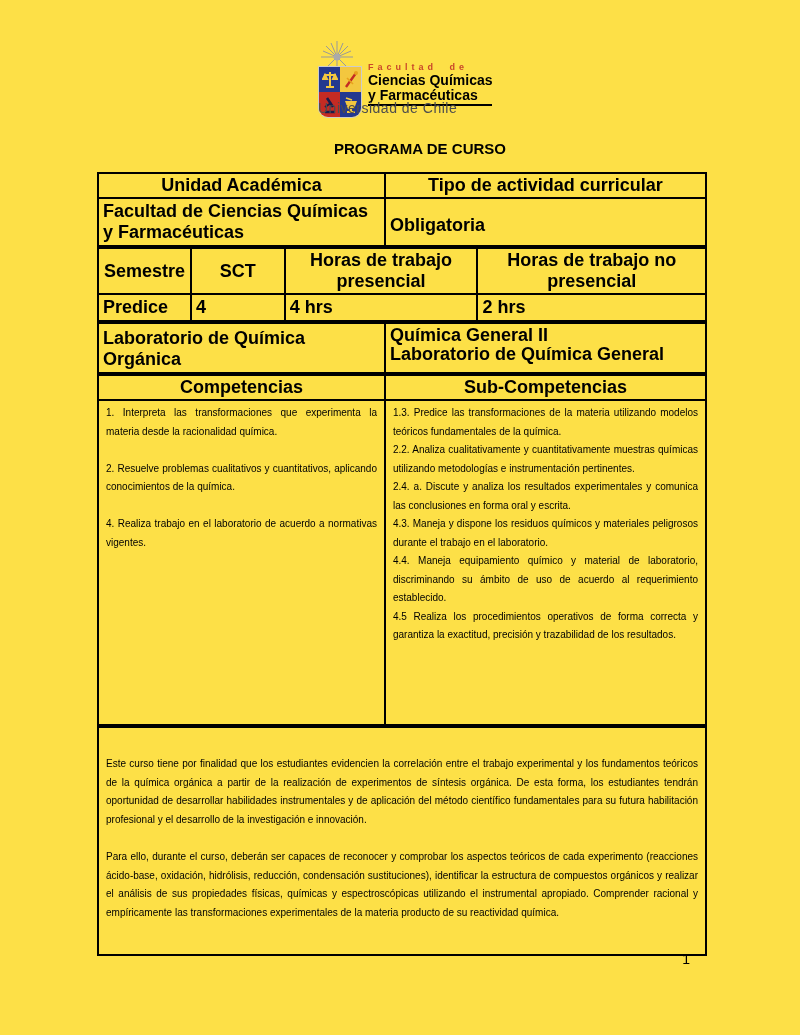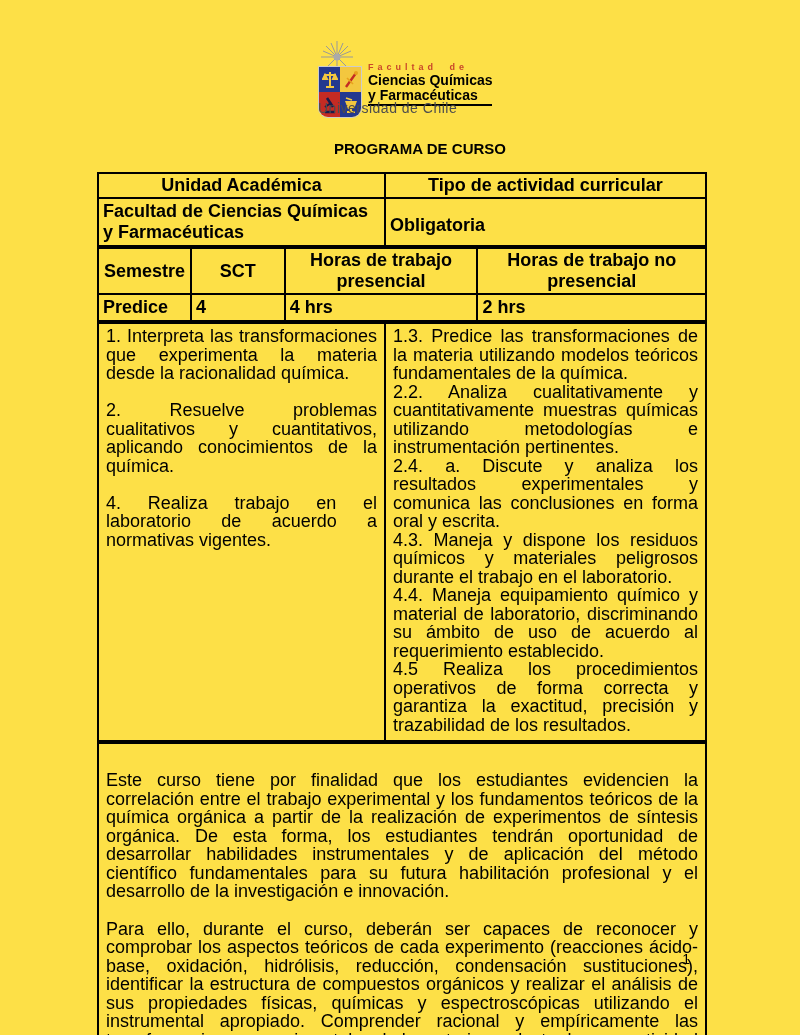--- a/index.html
+++ b/index.html
@@ -54,21 +54,21 @@
   td {
     border: 2px solid #000;
     font-size: 18px;
     vertical-align: middle;
   }
   td.hd { font-weight: bold; text-align: center; padding: 1px 4px; height: 20px; }
   td.val { font-weight: bold; text-align: left; padding: 2px 4px; }
   td.body-cell {
     vertical-align: top; text-align: justify;
     padding: 3px 7px 6px 7px;
-    font-size: 18px; line-height: 18.5px;
+    font-size: 10px; line-height: 18.5px;
   }
   .col-left { width: 47.2%; }
   .col-right { width: 52.8%; }
   .comp-p { margin-bottom: 18.5px; }
   .comp-p:last-child { margin-bottom: 16px; }
   .sub-p { margin: 0; }
   .cell-line { line-height: 19px; }
   .competencias-content { height: 325px; }
   .proposito-cell { height: 228px; font-size: 14.8px; line-height: 19px; }
   .proposito-cell .para1 { margin-bottom: 19px; margin-top: 24px; }
@@ -187,29 +187,40 @@
       </tr>
     </tbody>
       </table>
 
     <table>
       <colgroup>
           <col class="col-left">
           <col class="col-right">
         </colgroup>
       <tbody>
+      <tr>
+        <td class="val" style="height:40px; vertical-align:top; padding-top:4px;">Laboratorio de Química Orgánica</td>
+        <td class="val" style="vertical-align:top; padding-top:2px;">
+          <div class="cell-line">Química General II</div>
+          <div class="cell-line">Laboratorio de Química General</div>
+        </td>
+      </tr>
     </tbody>
       </table>
 
     <table>
       <colgroup>
           <col class="col-left">
           <col class="col-right">
         </colgroup>
       <tbody>
+          <tr>
+        <td class="hd">Competencias</td>
+        <td class="hd">Sub-Competencias</td>
+      </tr>
       <tr>
         <td class="body-cell competencias-content">
           <p class="comp-p">1. Interpreta las transformaciones que experimenta la materia desde la racionalidad química.</p>
           <p class="comp-p">2. Resuelve problemas cualitativos y cuantitativos, aplicando conocimientos de la química.</p>
           <p class="comp-p">4. Realiza trabajo en el laboratorio de acuerdo a normativas vigentes.</p>
         </td>
         <td class="body-cell">
           <p class="sub-p">1.3. Predice las transformaciones de la materia utilizando modelos teóricos fundamentales de la química.</p>
           <p class="sub-p">2.2. Analiza cualitativamente y cuantitativamente muestras químicas utilizando metodologías e instrumentación pertinentes.</p>
           <p class="sub-p">2.4. a. Discute y analiza los resultados experimentales y comunica las conclusiones en forma oral y escrita.</p>

